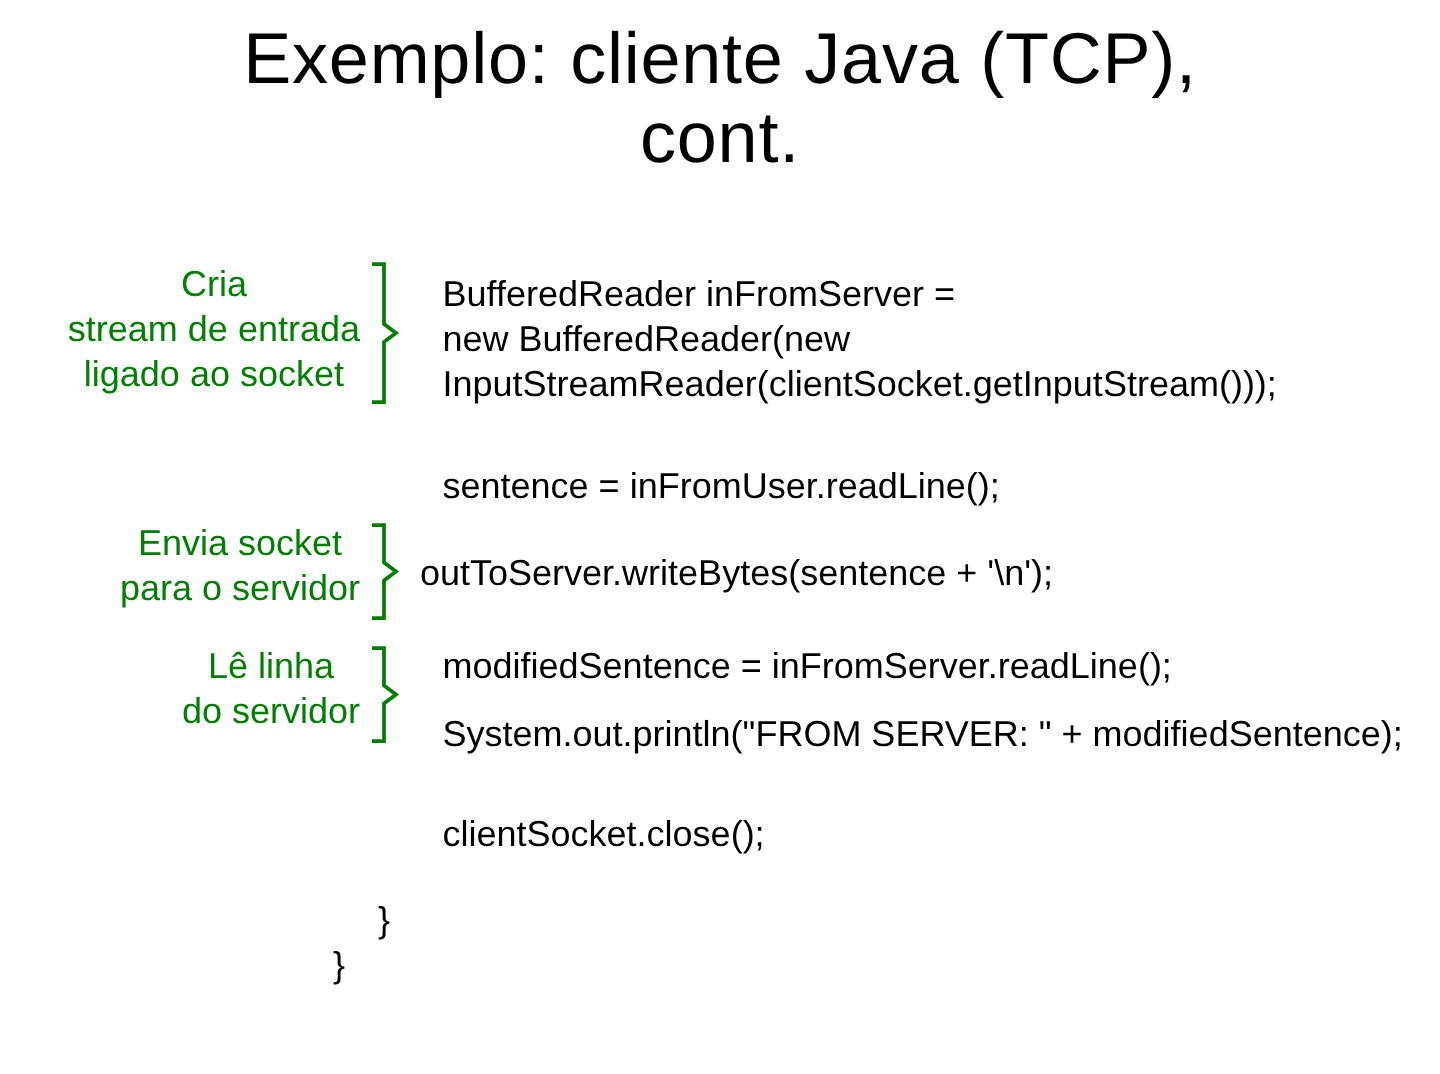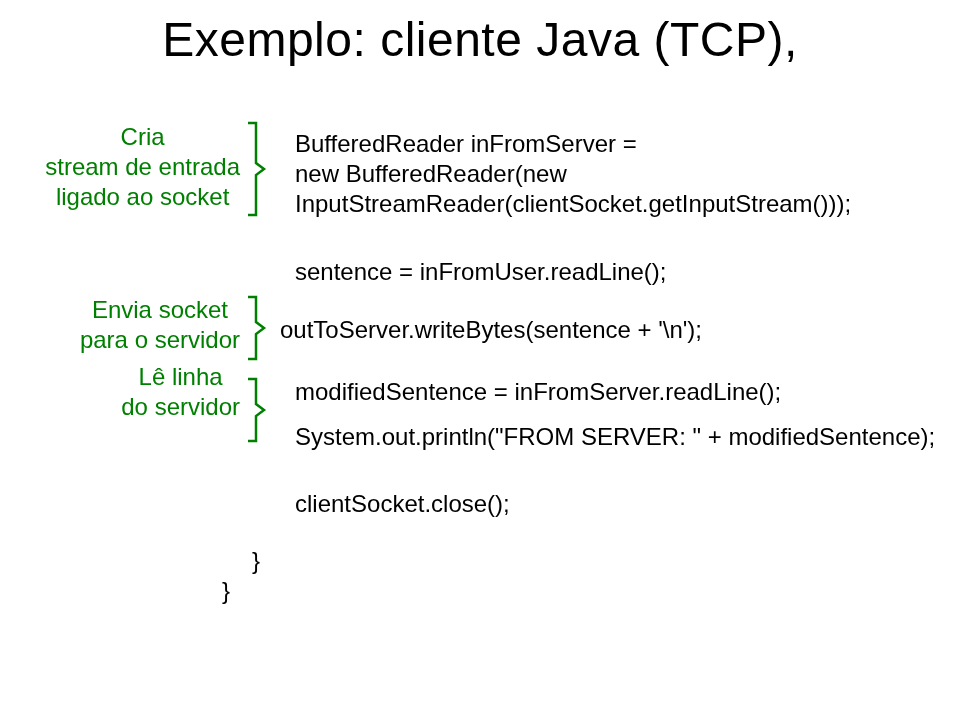--- a/index.html
+++ b/index.html
@@ -52,20 +52,21 @@
     position: absolute;
   }
 </style>
 </head>
 <body>
 
 <div class="slide">
 
   <div class="title">
     <span>Exemplo: cliente Java (TCP),</span><br>
+    <span>cont.</span>
   </div>
 
   <div class="content">
 
     <div class="annotation" style="right: 720px; top: 25px;">
       <span>Cria</span><br>
       <span>stream de entrada</span><br>
       <span>ligado ao socket</span>
     </div>
 
@@ -89,21 +90,21 @@
     </div>
 
     <svg class="bracket" style="left: 246px; top: 196px;" width="26" height="70" viewBox="0 0 26 70">
       <path d="M 2 4 L 10 4 L 10 29 L 18 35 L 10 41 L 10 66 L 2 66" stroke="#008000" stroke-width="2.5" fill="none"></path>
     </svg>
 
     <div class="code-block" style="left: 280px; top: 218px;">
       <span>outToServer.writeBytes(sentence + '\n');</span>
     </div>
 
-    <div class="annotation" style="right: 720px; top: 265px;">
+    <div class="annotation" style="right: 720px; top: 280px;">
       <span>Lê linha</span><br>
       <span>do servidor</span>
     </div>
 
     <svg class="bracket" style="left: 246px; top: 278px;" width="26" height="70" viewBox="0 0 26 70">
       <path d="M 2 4 L 10 4 L 10 29 L 18 35 L 10 41 L 10 66 L 2 66" stroke="#008000" stroke-width="2.5" fill="none"></path>
     </svg>
 
     <div class="code-block" style="left: 295px; top: 280px;">
       <span>modifiedSentence = inFromServer.readLine();</span>

